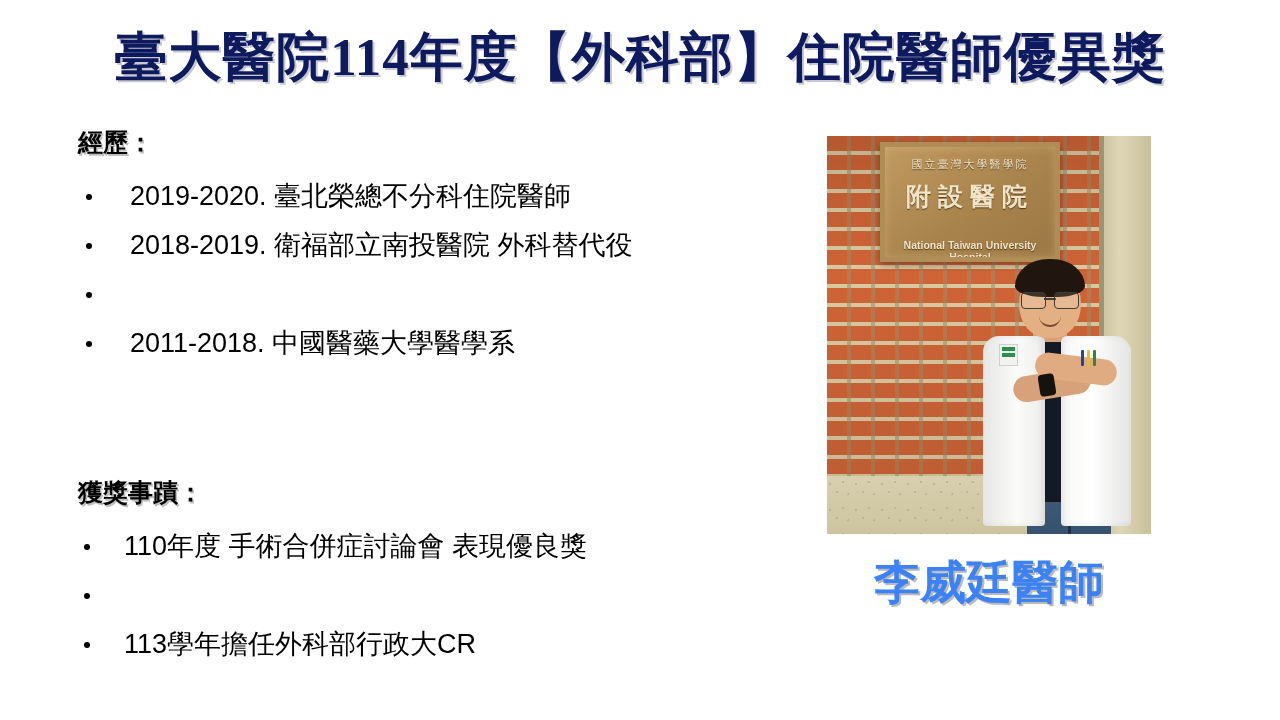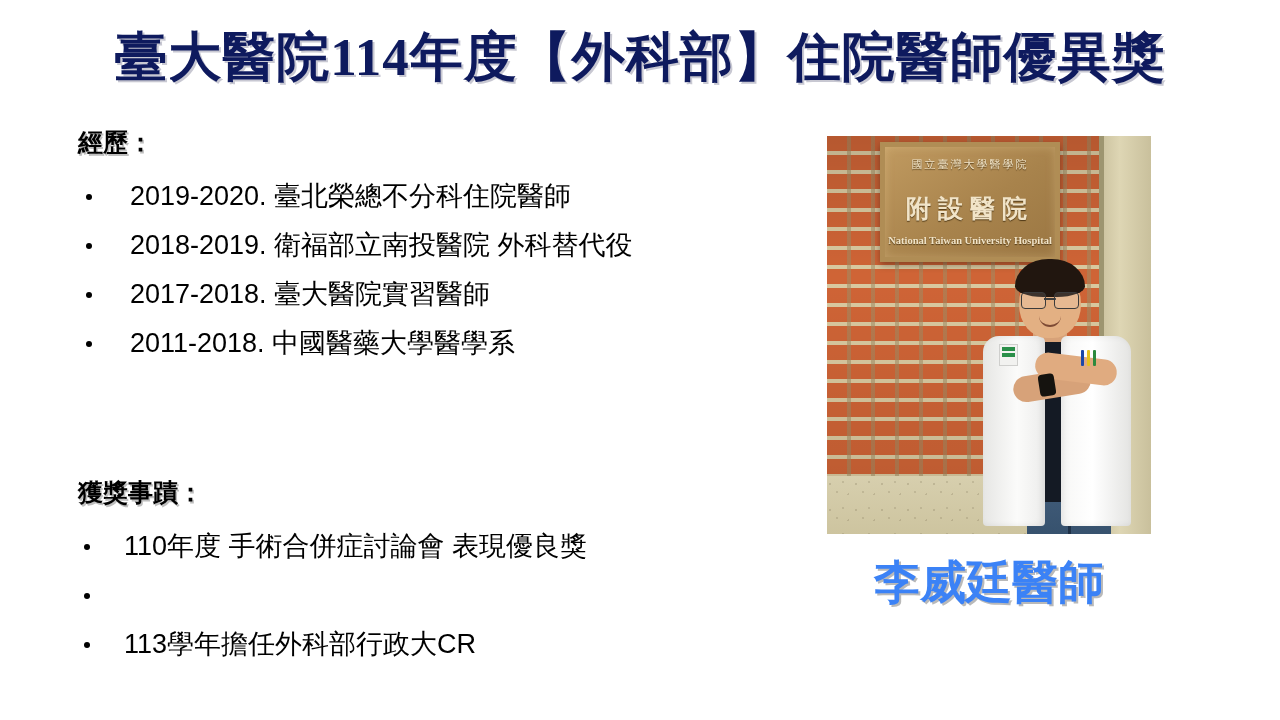--- a/index.html
+++ b/index.html
@@ -182,32 +182,32 @@
     text-shadow: 0 1px 1px rgba(60,40,10,.8);
     overflow: hidden;
   }
   .plaque-line1 {
     margin-top: 10px;
     font-size: 11px;
     letter-spacing: 2px;
     font-family: "DejaVu Sans", sans-serif;
   }
   .plaque-line2 {
-    margin-top: 20px;
+    margin-top: 8px;
     font-size: 25px;
     font-weight: bold;
     letter-spacing: 7px;
     font-family: "DejaVu Sans", sans-serif;
   }
   .plaque-line3 {
-    margin-top: 10px;
+    margin-top: 26px;
     font-size: 10.5px;
     font-weight: bold;
     letter-spacing: 0px;
-    font-family: Liberation Serif, serif;
+    font-family: Liberation Sans, sans-serif;
   }
 
   
   .person { position: absolute; left: 150px; top: 128px; width: 174px; height: 270px; }
   .neck { position:absolute; left:56px; top:56px; width:34px; height:34px; background:#d7a279; border-radius:6px; }
   .head {
     position: absolute; left: 42px; top: 0;
     width: 62px; height: 74px;
     background: #e3b083;
     border-radius: 48% 48% 45% 45% / 55% 55% 45% 45%;
@@ -309,21 +309,20 @@
     <li class="bullet-item">
       <span class="bullet-dot"></span>
       <span class="bullet-text">2019-2020. 臺北榮總不分科住院醫師</span>
     </li>
     <li class="bullet-item">
       <span class="bullet-dot"></span>
       <span class="bullet-text">2018-2019. 衛福部立南投醫院 外科替代役</span>
     </li>
     <li class="bullet-item">
       <span class="bullet-dot"></span>
-      <span class="bullet-text">2017-2018. 臺大醫院實習醫師</span>
     </li>
     <li class="bullet-item">
       <span class="bullet-dot"></span>
       <span class="bullet-text">2011-2018. 中國醫藥大學醫學系</span>
     </li>
   </ul>
 
   <div class="section-heading awards">獲獎事蹟：</div>
 
   <ul class="bullet-list awards">

